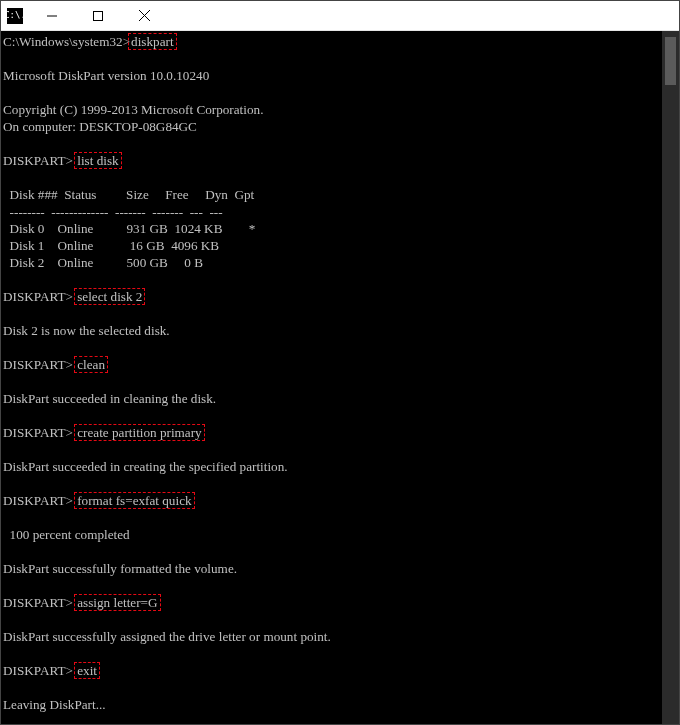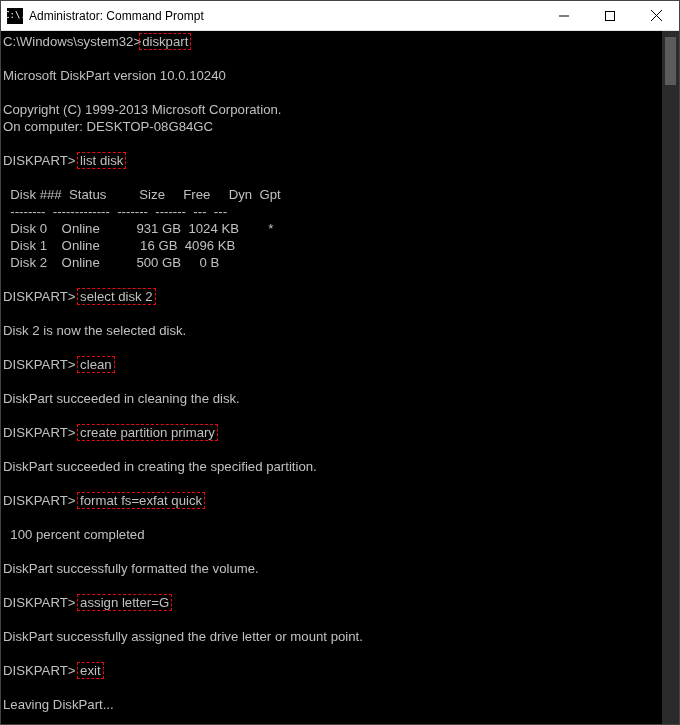--- a/index.html
+++ b/index.html
@@ -61,21 +61,21 @@
   .console-wrap {
     flex: 1 1 auto;
     display: flex;
     background: #000;
     overflow: hidden;
   }
   .console {
     flex: 1 1 auto;
     background: #000;
     color: #c0c0c0;
-    font-family: Liberation Sans, sans-serif;
+    font-family: Liberation Serif, serif;
     font-size: 13.2px;
     line-height: 17px;
     white-space: pre;
     padding: 2px 2px 2px 2px;
     overflow: hidden;
   }
   .scrollbar {
     width: 17px;
     background: #2b2b2b;
     position: relative;
@@ -97,21 +97,20 @@
 </style>
 </head>
 <body>
 
 <div class="window">
 
   <div class="titlebar">
     <span class="icon">
         <span>C:\.</span>
       </span>
-    <span class="title">Administrator: Command Prompt</span>
     <div class="winbtns">
       <div class="winbtn">
         <svg width="10" height="10">
             <line x1="0" y1="5" x2="10" y2="5"></line>
           </svg>
       </div>
       <div class="winbtn">
         <svg width="10" height="10">
             <rect x="0.5" y="0.5" width="9" height="9"></rect>
           </svg>

